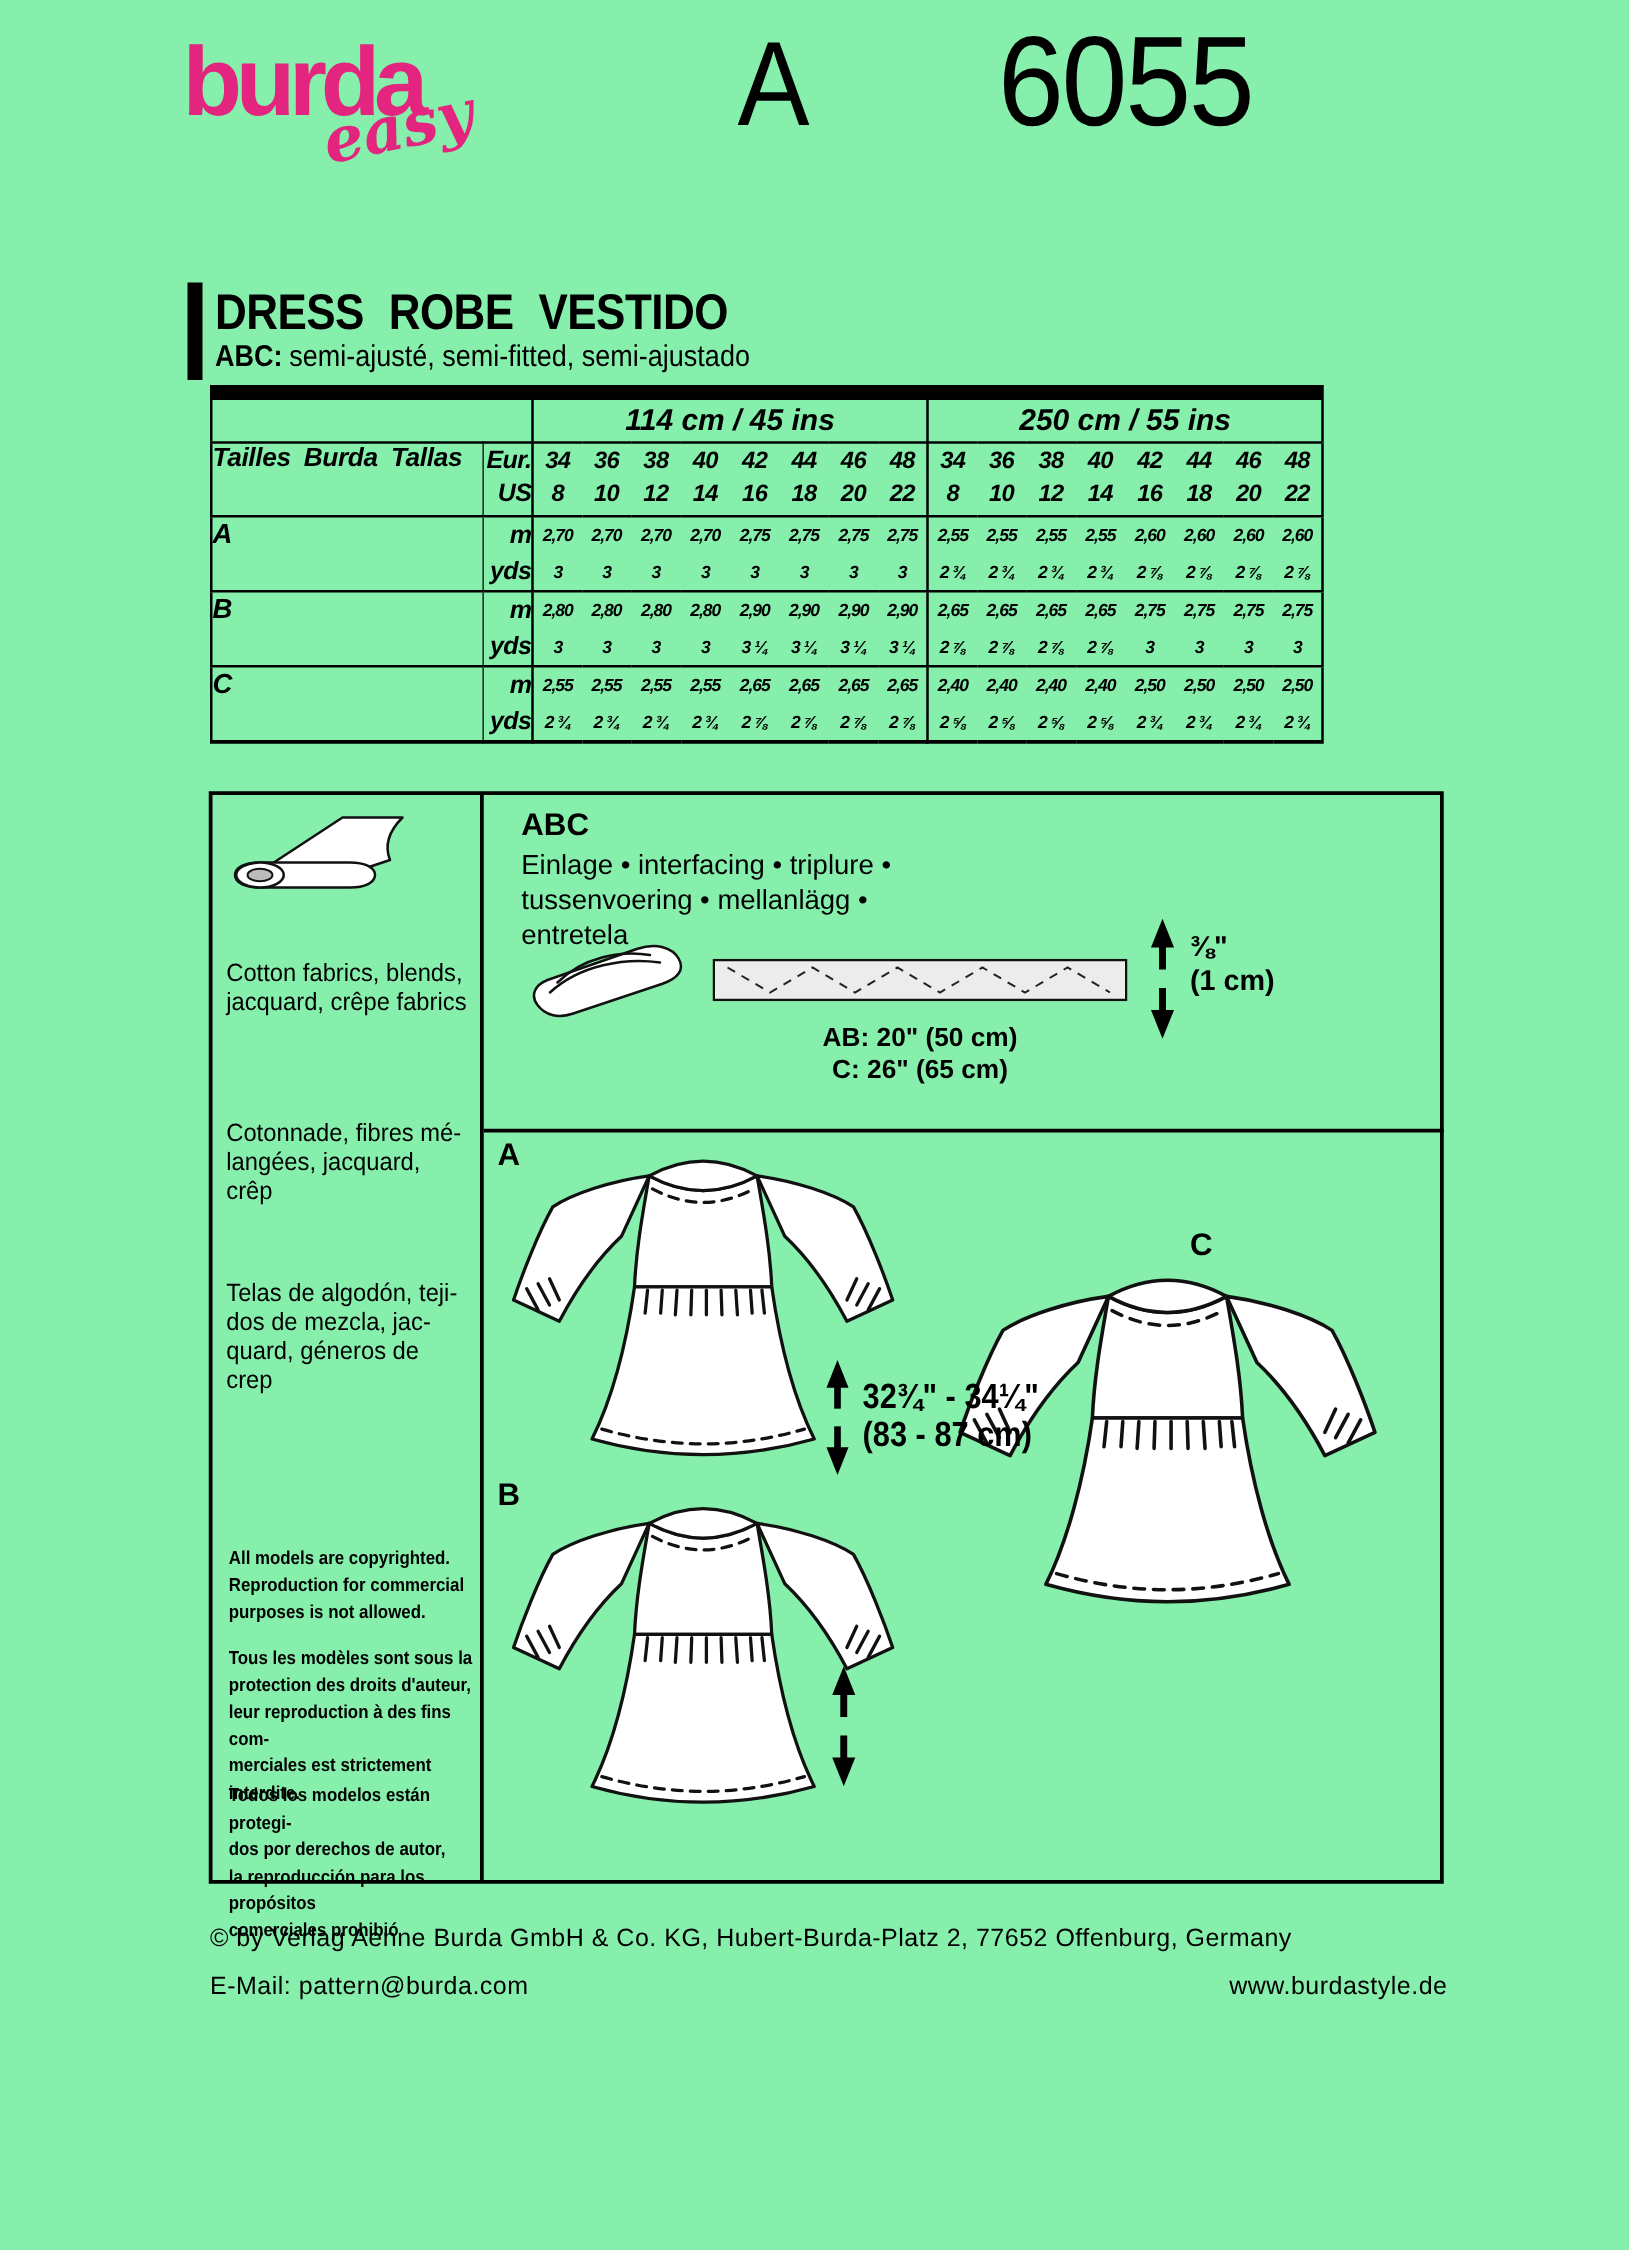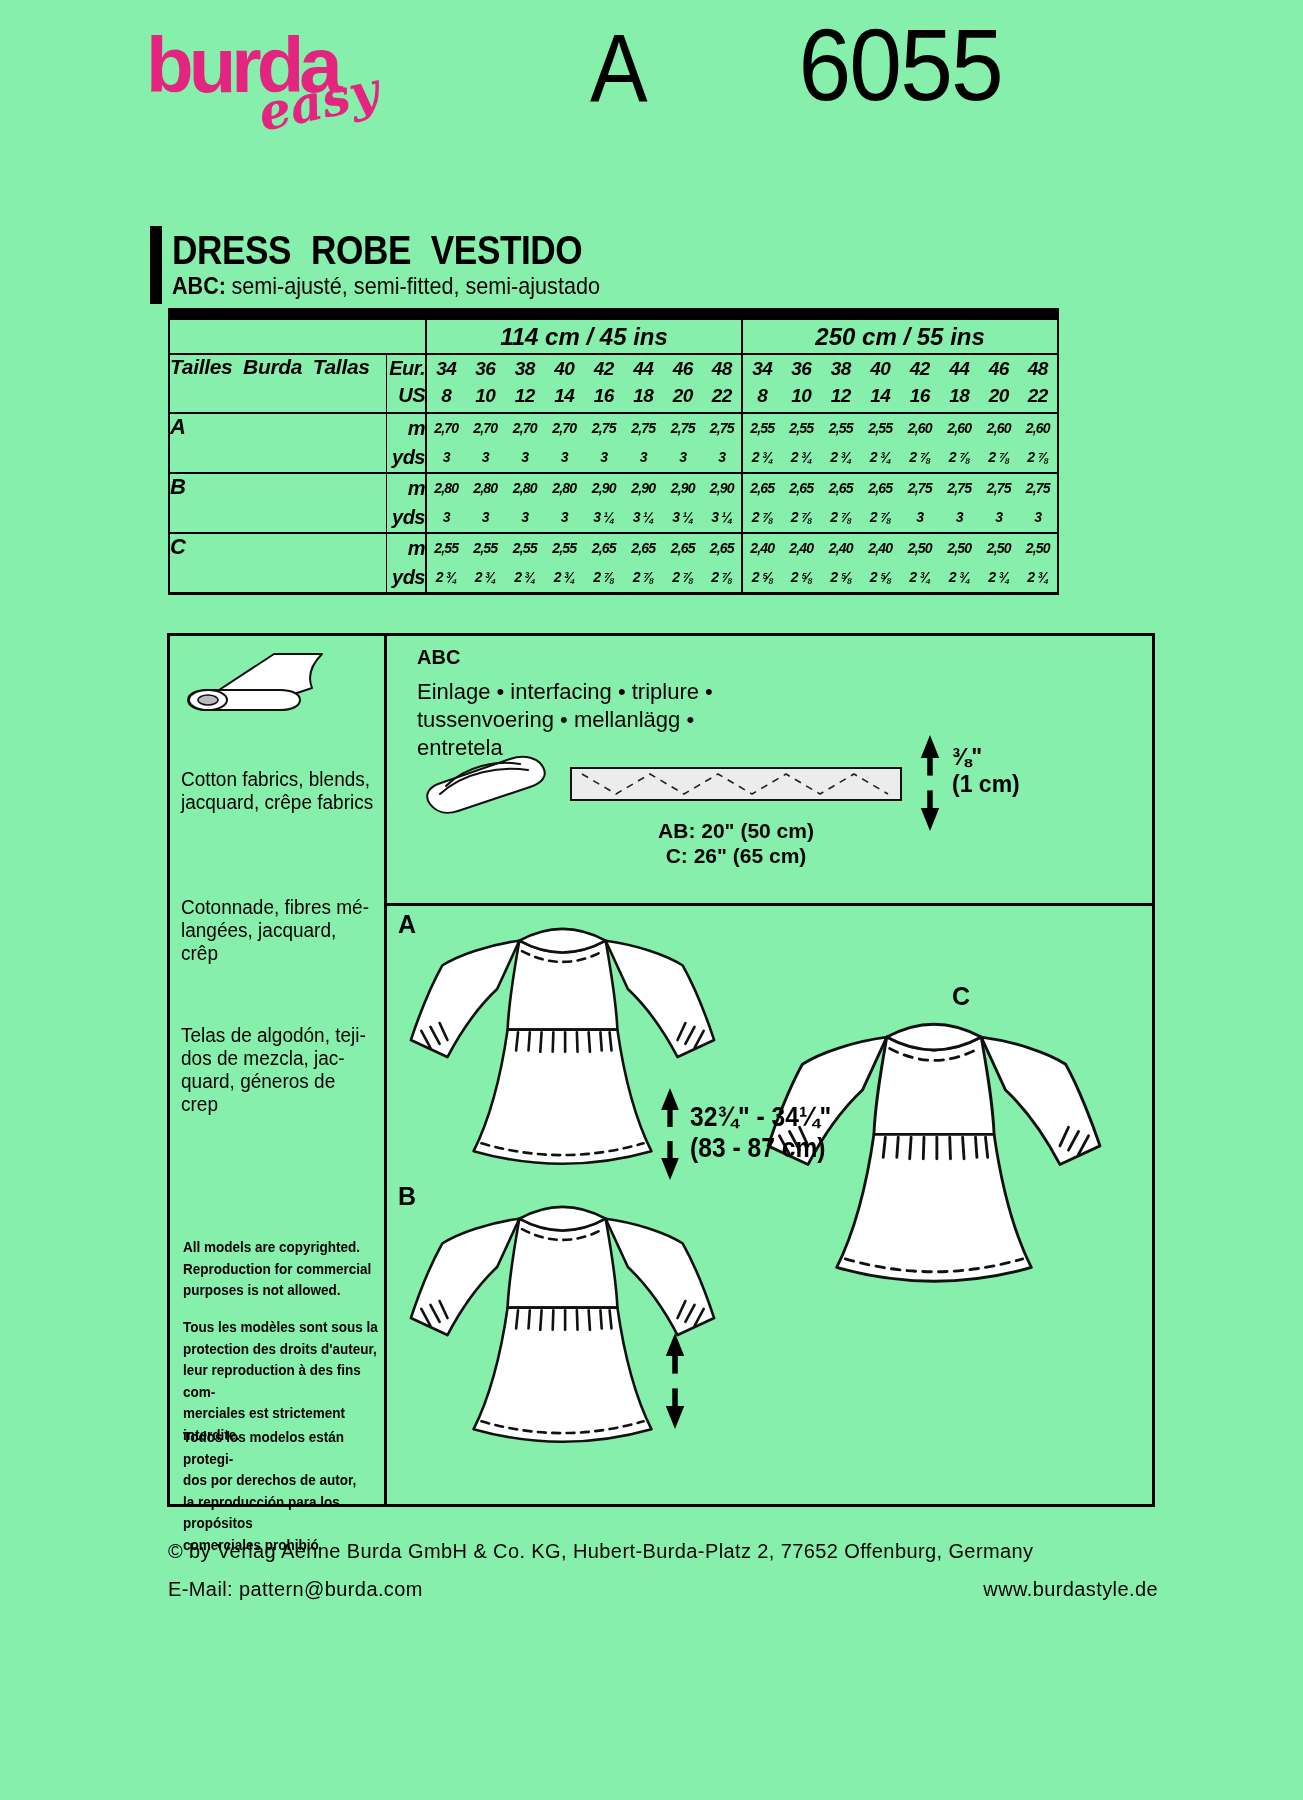--- a/index.html
+++ b/index.html
@@ -43,21 +43,21 @@
   .szc{font-weight:bold;font-size:19px;text-align:center;line-height:27px;letter-spacing:-.5px;}
   .val{font-weight:bold;font-size:14px;text-align:center;line-height:29px;letter-spacing:-.8px;white-space:nowrap;}
   .letter{font-size:22px;font-weight:bold;padding:3px 0 0 7px;}
 
   
   .bigbox{width:988px;height:874px;border:3px solid #000;box-sizing:border-box;}
   .vdiv{position:absolute;left:214px;top:0;width:3px;height:100%;background:#000;}
   .hdiv{position:absolute;left:217px;top:267px;width:768px;height:3px;background:#000;}
   .fab{font-size:20px;line-height:23px;transform:scaleX(.95);transform-origin:left top;width:205px;}
   .smallcopy{font-size:15px;font-weight:bold;line-height:21.5px;transform:scaleX(.9);transform-origin:left top;width:222px;}
-  .abc-head{font-size:20px;font-weight:bold;}
+  .abc-head{font-size:25px;font-weight:bold;}
   .langs{font-size:22px;line-height:28px;}
   .len-note{font-size:21px;font-weight:bold;line-height:25px;text-align:center;width:332px;}
   .width-note{font-size:23px;font-weight:bold;line-height:27px;}
   .view-label{font-size:25px;font-weight:bold;}
   .meas{font-size:28px;font-weight:bold;line-height:31px;transform:scaleX(.88);transform-origin:left top;white-space:nowrap;}
   .meas2{font-size:25px;font-weight:bold;line-height:28px;transform:scaleX(.9);transform-origin:left top;white-space:nowrap;}
 
   
   .foot{font-size:20px;letter-spacing:.4px;}
   .foot-right{text-align:right;width:380px;}

